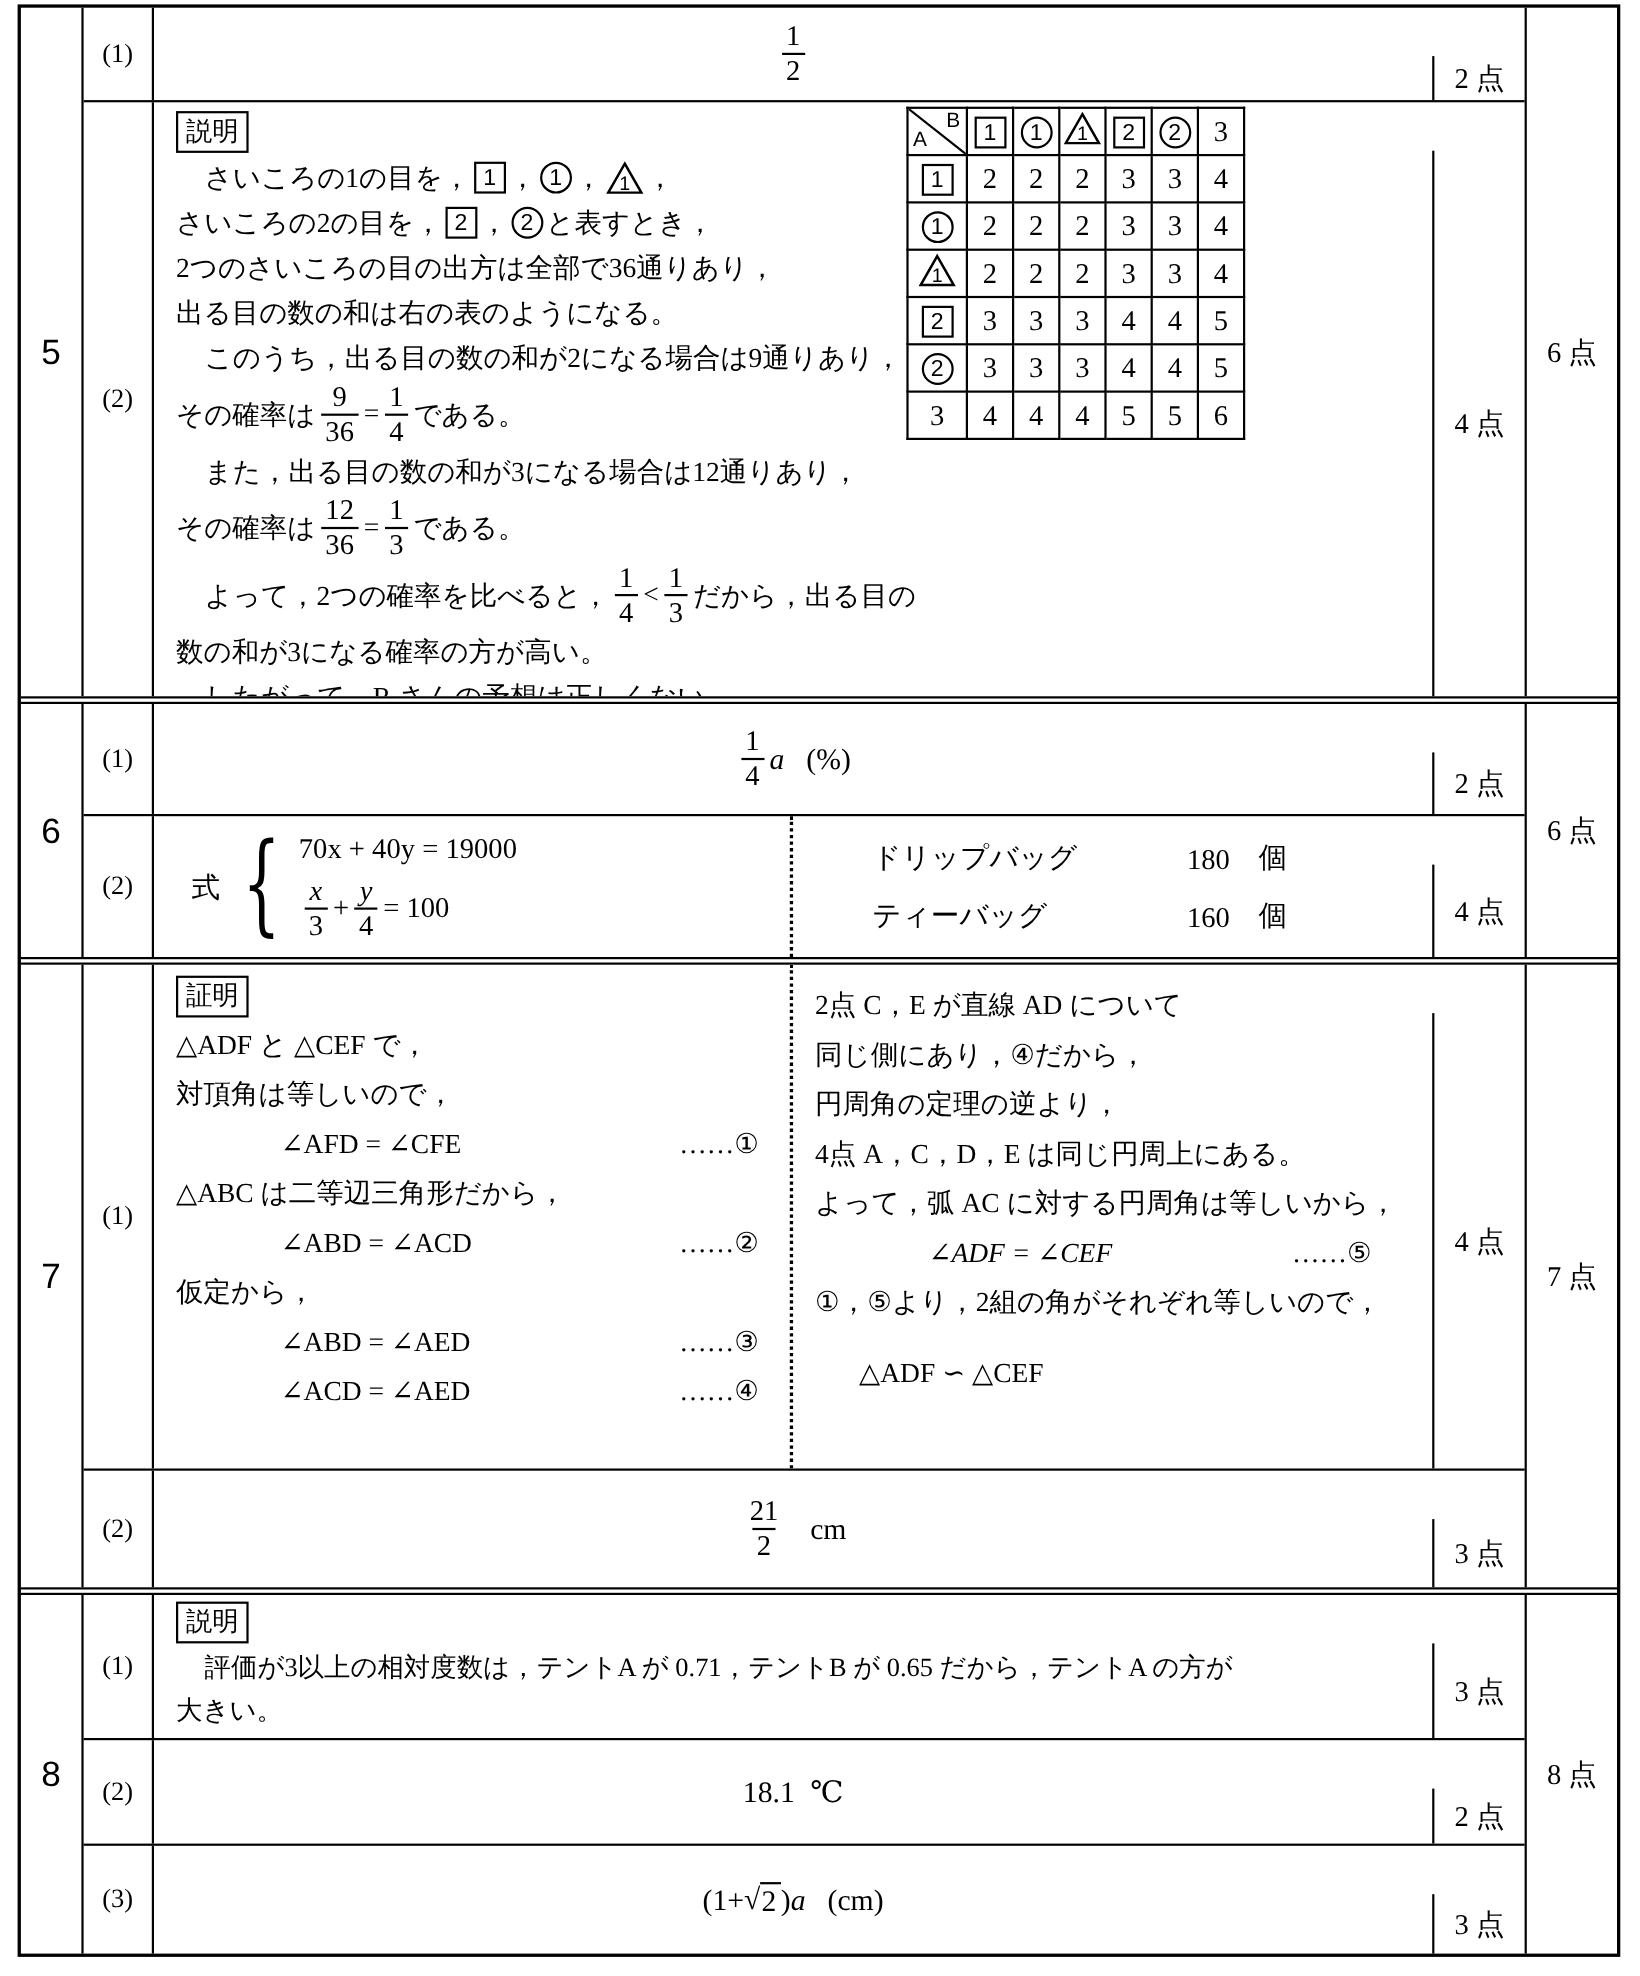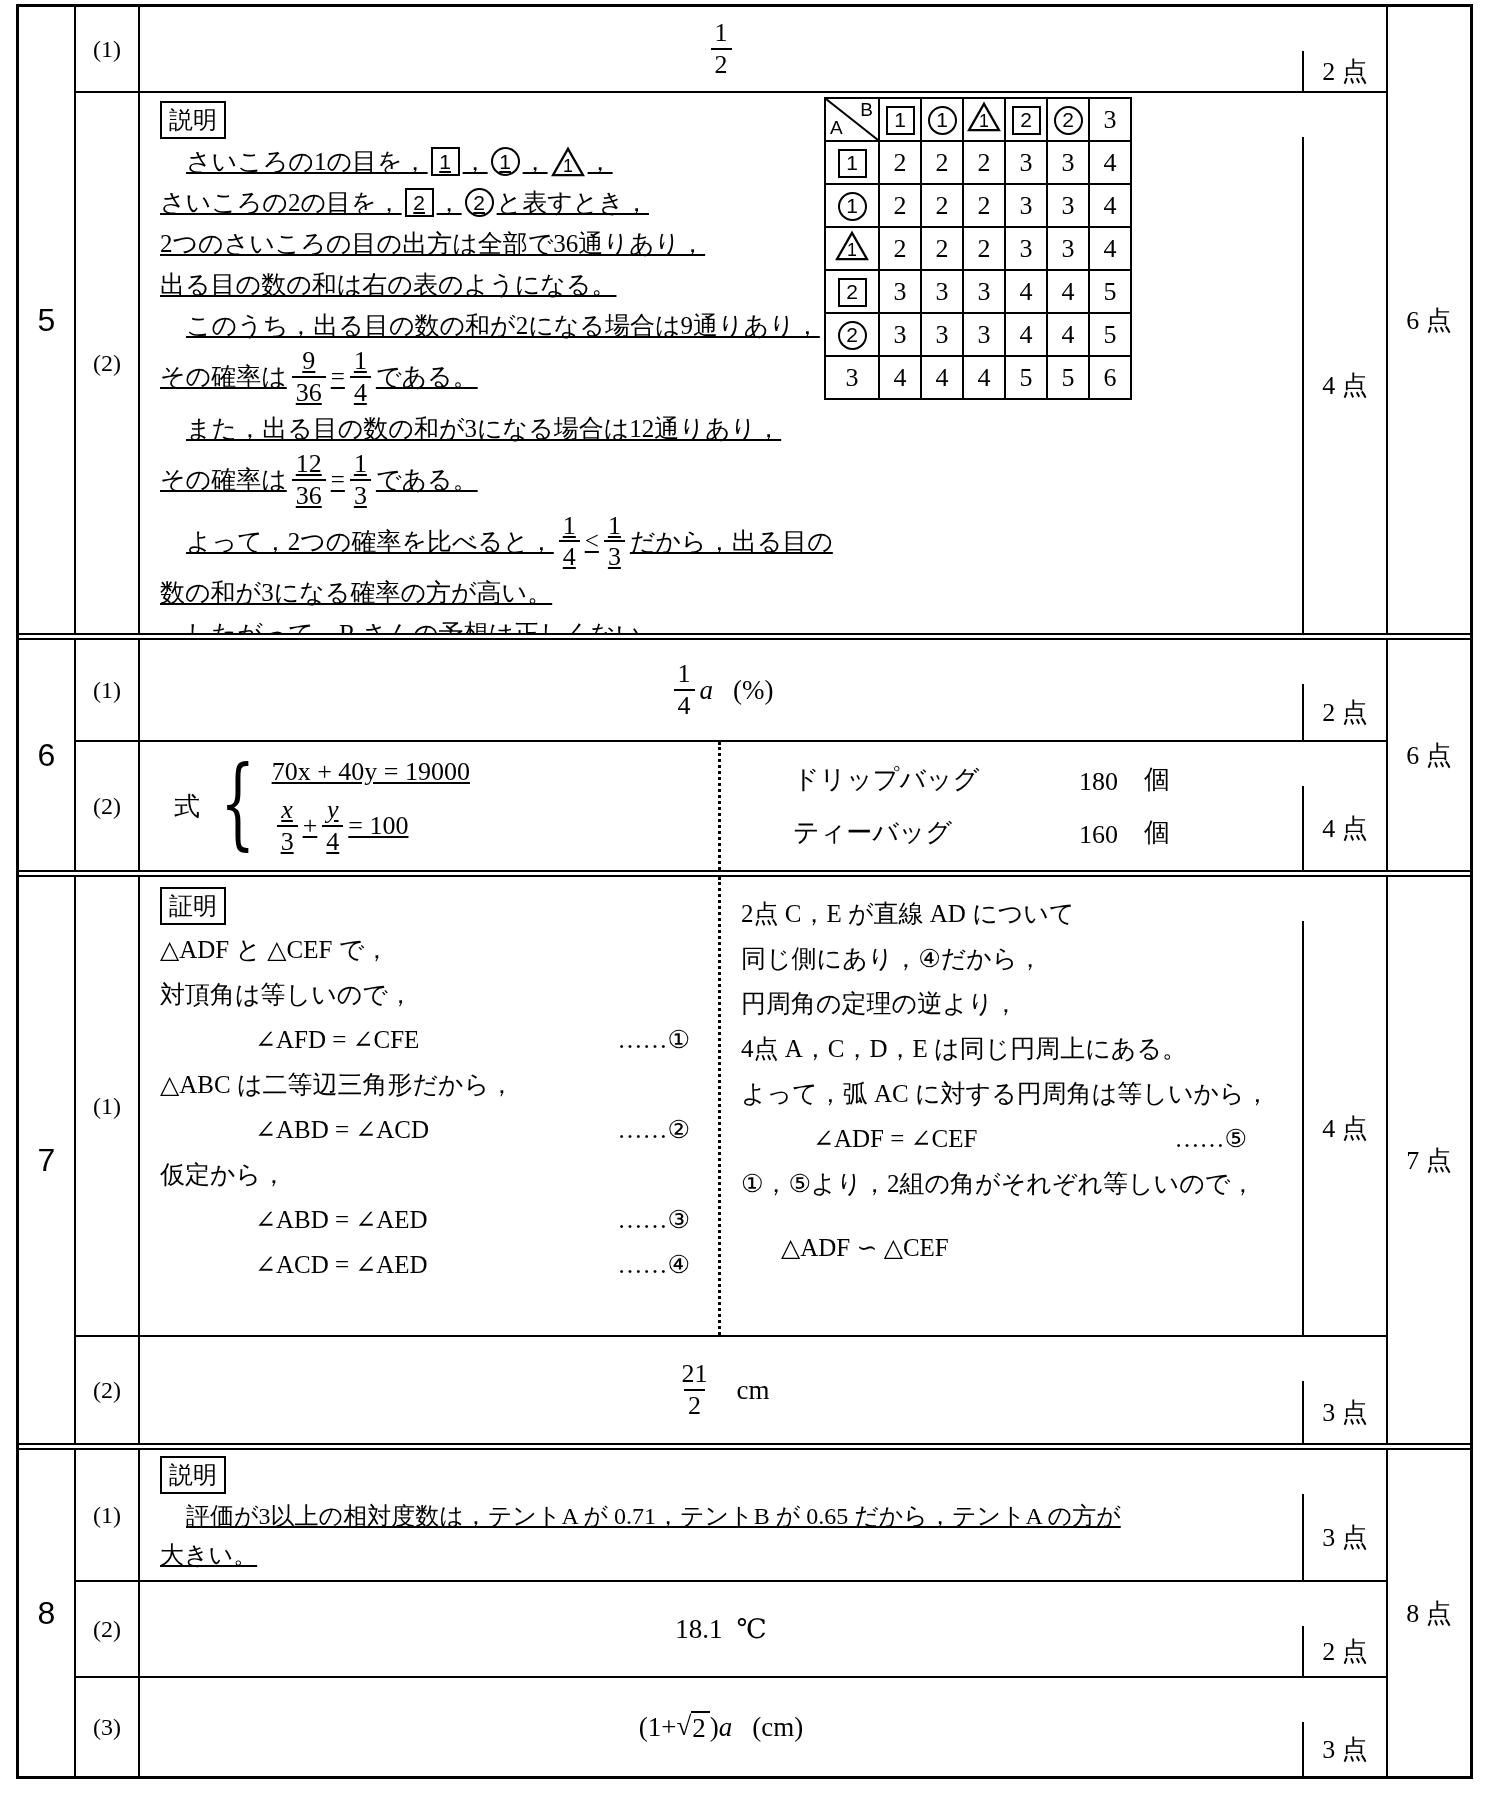--- a/index.html
+++ b/index.html
@@ -27,21 +27,21 @@
   .center-ans{display:flex;align-items:center;justify-content:center;height:100%;
               font-size:27px;white-space:nowrap;}
   .frac{display:inline-flex;flex-direction:column;align-items:center;vertical-align:middle;
         margin:0 5px;font-size:26px;}
   .frac .fn{line-height:1.15;padding:0 4px;}
   .frac .fd{border-top:2px solid #000;line-height:1.15;padding:0 4px;}
   .it{font-style:italic;}
   .tag{display:inline-block;border:2px solid #000;padding:0 7px;font-size:24px;
        line-height:34px;margin:8px 0 2px 0;}
   .txtblock{padding:0 0 0 20px;font-size:25px;}
-  .line{min-height:41px;display:flex;align-items:center;white-space:nowrap;text-decoration:underline;}
+  .line{min-height:41px;display:flex;align-items:center;white-space:nowrap;}
   .line.fr{min-height:60px;}
   .ind::before{content:"";display:inline-block;width:26px;}
   .sym{display:inline-flex;align-items:center;justify-content:center;width:29px;height:29px;
        border:2px solid #000;font-size:21px;margin:0 3px;
        font-family:"Liberation Sans","DejaVu Sans",sans-serif;box-sizing:border-box;}
   .sym.circ{border-radius:50%;}
   .trisvg{margin:0 3px;}
   .trisvg polygon{fill:none;stroke:#000;stroke-width:2.4;}
   .trisvg text{font-size:19px;text-anchor:middle;
        font-family:"Liberation Sans","DejaVu Sans",sans-serif;}
@@ -64,21 +64,21 @@
   .pair .pname{width:235px;}
   .pair .pqty{width:90px;text-align:right;}
   .pair .punit{margin-left:26px;}
   .halfsplit{display:flex;height:100%;}
   .lefthalf{width:50%;box-sizing:border-box;border-right:3px dotted #000;}
   .righthalf{flex:1;min-width:0;}
   .proofpad{padding:2px 0 0 20px;font-size:25px;}
   .pline{min-height:45px;display:flex;align-items:center;white-space:nowrap;}
   .pline .eq{margin-left:95px;}
   .pline .ref{margin-left:auto;padding-right:28px;}
-  .pline .eqr{margin-left:72px;}
+  .pline .eqr{margin-left:103px;font-style:italic;}
   .pline .refr{margin-left:auto;padding-right:55px;}
   .pline .simind{margin-left:40px;margin-top:27px;}
   .sqrt{display:inline-flex;align-items:flex-start;}
   .sqrt .rad{border-top:2px solid #000;padding:0 4px 0 1px;}
   .gap20{display:inline-block;width:20px;}
   .gap14{display:inline-block;width:14px;}
 </style>
 </head>
 <body>
 

